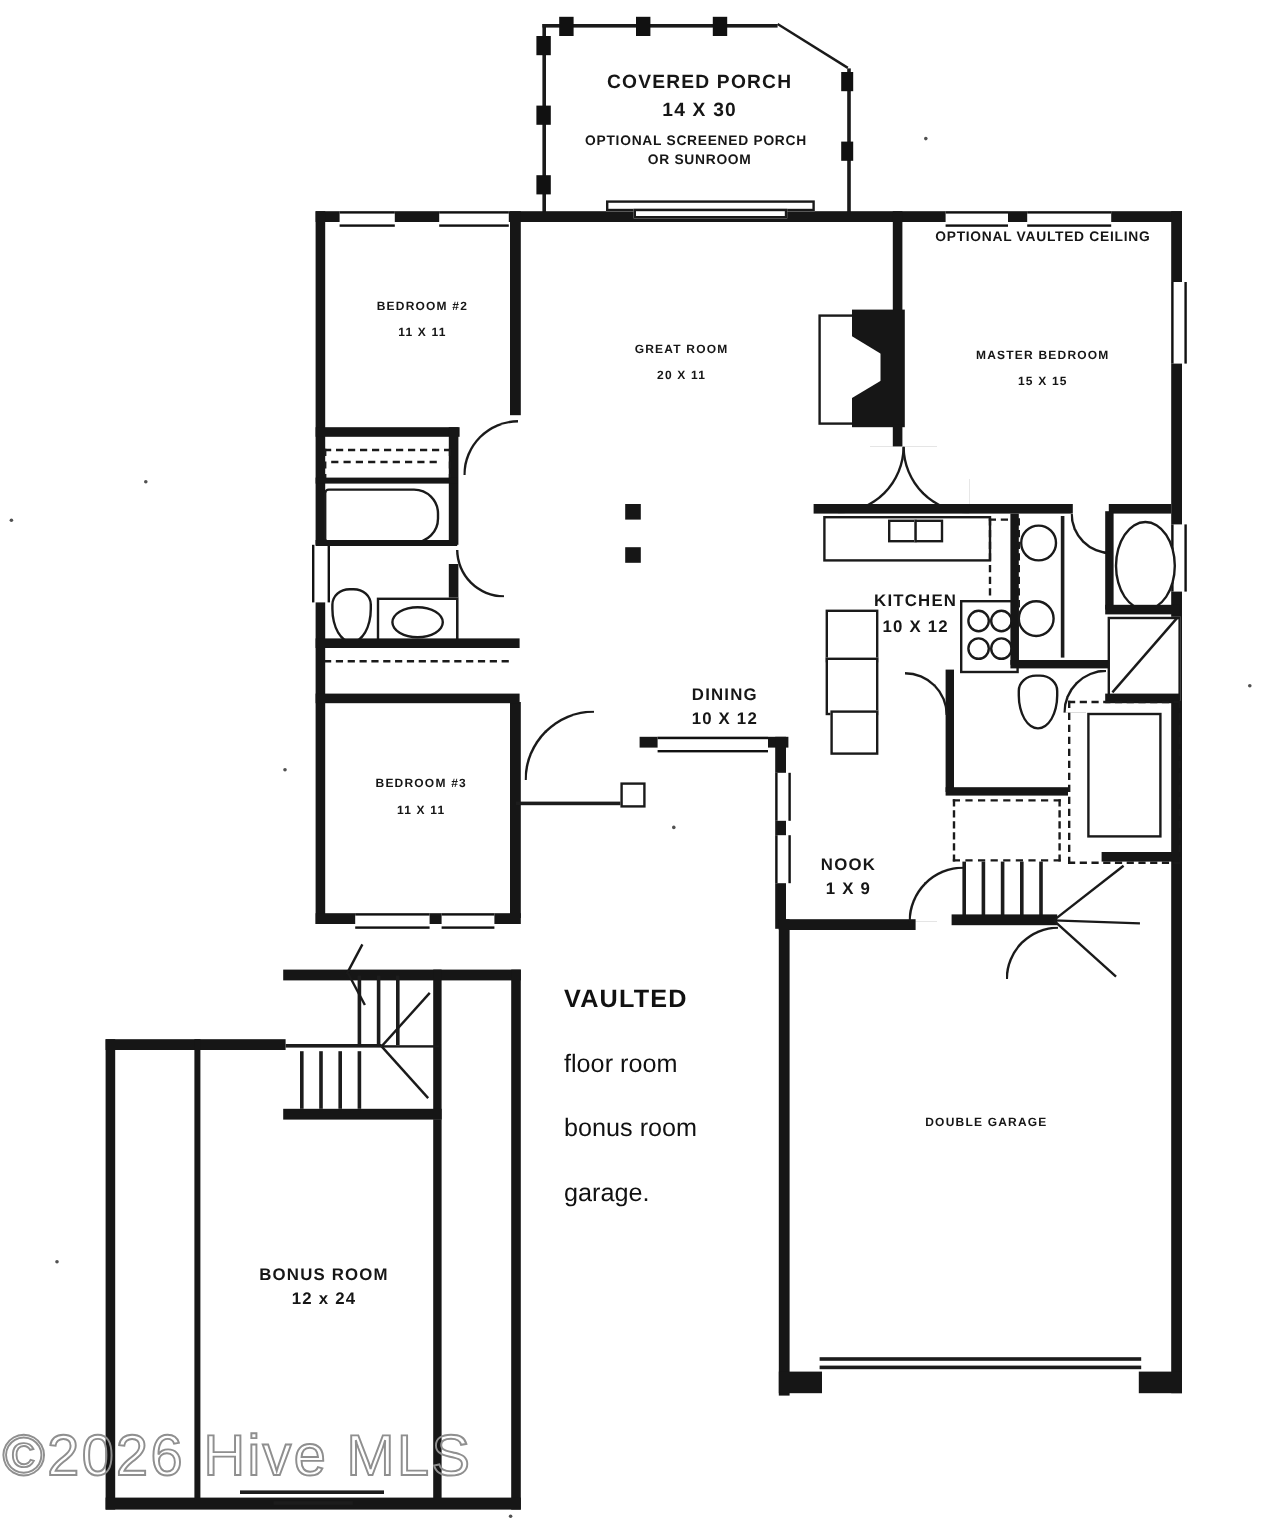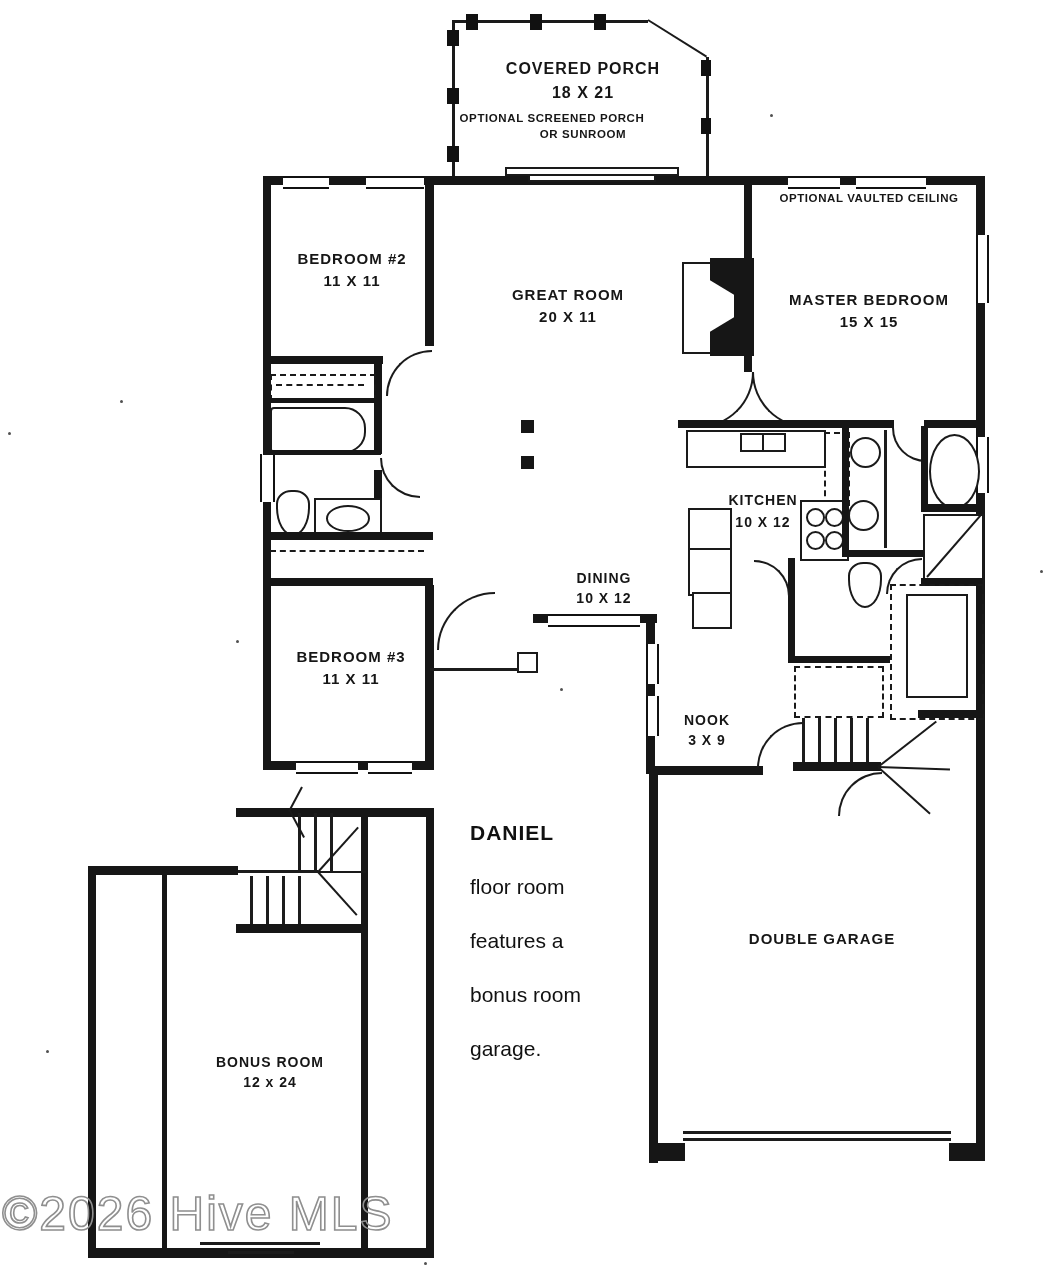--- a/index.html
+++ b/index.html
@@ -13,21 +13,21 @@
   .dash{position:absolute;border:2px dashed #1a1a1a;}
   .dashline{position:absolute;border-top:2px dashed #1a1a1a;}
   .winh{position:absolute;background:#fff;border-top:2px solid #111;border-bottom:2px solid #111;}
   .winv{position:absolute;background:#fff;border-left:2px solid #111;border-right:2px solid #111;}
   .pline{position:absolute;background:#1a1a1a;}
   .col{position:absolute;width:12px;height:16px;background:#111;}
   .arc{position:absolute;border:0 solid #1a1a1a;}
   .diag{position:absolute;height:2px;background:#1a1a1a;transform-origin:0 50%;}
   .lbl{position:absolute;font-weight:700;letter-spacing:1px;white-space:nowrap;
        transform:translateX(-50%);color:#161616;}
-  .f16{font-size:16px}.f15{font-size:15px}.f14{font-size:14px}.f12{font-size:11.5px;letter-spacing:.6px}
+  .f16{font-size:16px}.f15{font-size:10px}.f14{font-size:14px}.f12{font-size:11.5px;letter-spacing:.6px}
   .tub{position:absolute;border:2px solid #1a1a1a;border-radius:4px 21px 21px 4px;background:#fff;}
   .toilet{position:absolute;border:2px solid #1a1a1a;border-radius:45% 45% 50% 50%/30% 30% 62% 62%;background:#fff;}
   .dot{position:absolute;width:3px;height:3px;border-radius:50%;background:#333;opacity:.85;}
   .desc{position:absolute;left:470px;top:806px;font-size:21px;font-weight:500;line-height:54px;color:#111;}
   .desc .b{font-weight:700;letter-spacing:1px;}
   .wm{position:absolute;left:2px;top:1186px;font-size:48px;font-weight:400;color:transparent;
       -webkit-text-stroke:1.6px #8f8f8f;letter-spacing:2px;white-space:nowrap;}
   .notch{position:absolute;background:#fff;}
 </style>
 </head>
@@ -41,22 +41,22 @@
   <div class="diag" style="left:648px;top:19px;width:69px;transform:rotate(32deg)"></div>
   <div class="col" style="left:447px;top:30px"></div>
     <div class="col" style="left:447px;top:88px"></div>
   <div class="col" style="left:447px;top:146px"></div>
     <div class="col" style="left:466px;top:14px"></div>
   <div class="col" style="left:530px;top:14px"></div>
     <div class="col" style="left:594px;top:14px"></div>
   <div class="col" style="left:701px;top:60px;width:10px"></div>
     <div class="col" style="left:701px;top:118px;width:10px"></div>
   <div class="lbl f16" style="left:583px;top:60px">COVERED PORCH</div>
-  <div class="lbl f16" style="left:583px;top:84px">18 X 21</div>
-  <div class="lbl f12" style="left:552px;top:112px">OPTIONAL SCREENED PORCH</div>
+  <div class="lbl f16" style="left:583px;top:84px">14 X 30</div>
+  <div class="lbl f12" style="left:580px;top:112px">OPTIONAL SCREENED PORCH</div>
   <div class="lbl f12" style="left:583px;top:128px">OR SUNROOM</div>
 
   <div class="w" style="left:263px;top:176px;width:722px;height:9px"></div>
   <div class="w" style="left:976px;top:176px;width:9px;height:985px"></div>
   <div class="w" style="left:263px;top:176px;width:8px;height:594px"></div>
   <div class="w" style="left:263px;top:761px;width:171px;height:9px"></div>
   <div class="w" style="left:425px;top:585px;width:9px;height:180px"></div>
   <div class="w" style="left:533px;top:614px;width:124px;height:9px"></div>
   <div class="w" style="left:646px;top:614px;width:9px;height:160px"></div>
   <div class="w" style="left:649px;top:766px;width:9px;height:397px"></div>
@@ -173,21 +173,21 @@
   <div class="diag" style="left:878px;top:766px;width:74px;transform:rotate(-38deg)"></div>
   <div class="diag" style="left:878px;top:766px;width:72px;transform:rotate(2deg)"></div>
   <div class="diag" style="left:878px;top:766px;width:70px;transform:rotate(42deg)"></div>
   <div class="arc" style="left:838px;top:772px;width:42px;height:42px;border-left-width:2px;border-top-width:2px;border-top-left-radius:100%"></div>
 
   <div class="dash" style="left:890px;top:584px;width:90px;height:132px"></div>
   <div class="box" style="left:906px;top:594px;width:58px;height:100px"></div>
   <div class="w" style="left:918px;top:710px;width:65px;height:8px"></div>
 
   <div class="lbl f14" style="left:707px;top:712px">NOOK</div>
-  <div class="lbl f14" style="left:707px;top:732px">3 X 9</div>
+  <div class="lbl f14" style="left:707px;top:732px">1 X 9</div>
   <div class="arc" style="left:757px;top:722px;width:44px;height:44px;border-left-width:2px;border-top-width:2px;border-top-left-radius:100%"></div>
 
   <div class="lbl f15" style="left:822px;top:930px">DOUBLE GARAGE</div>
 
   <div class="w" style="left:88px;top:866px;width:8px;height:392px"></div>
   <div class="w" style="left:88px;top:866px;width:150px;height:9px"></div>
   <div class="w" style="left:236px;top:808px;width:198px;height:9px"></div>
   <div class="w" style="left:426px;top:808px;width:8px;height:450px"></div>
   <div class="w" style="left:88px;top:1248px;width:346px;height:10px"></div>
   <div class="w" style="left:162px;top:866px;width:5px;height:384px"></div>
@@ -206,23 +206,22 @@
   <div class="diag" style="left:318px;top:871px;width:48px;transform:rotate(0deg)"></div>
   <div class="diag" style="left:318px;top:871px;width:58px;transform:rotate(48deg)"></div>
   <div class="diag" style="left:302px;top:786px;width:28px;transform:rotate(118deg)"></div>
   <div class="diag" style="left:290px;top:810px;width:30px;transform:rotate(62deg)"></div>
   <div class="tw" style="left:200px;top:1242px;width:120px;height:3px"></div>
   <div class="tw" style="left:228px;top:1251px;width:66px;height:3px"></div>
   <div class="lbl f14" style="left:270px;top:1054px">BONUS ROOM</div>
   <div class="lbl f14" style="left:270px;top:1074px">12 x 24</div>
 
   <div class="desc">
-    <div class="b">DANIEL</div>
+    <div class="b">VAULTED</div>
     <div>floor room</div>
-    <div>features a</div>
     <div>bonus room</div>
     <div>garage.</div>
   </div>
 
   <div class="wm">©2026 Hive MLS</div>
 
   <div class="dot" style="left:8px;top:432px"></div>
     <div class="dot" style="left:46px;top:1050px"></div>
   <div class="dot" style="left:236px;top:640px"></div>
     <div class="dot" style="left:424px;top:1262px"></div>

